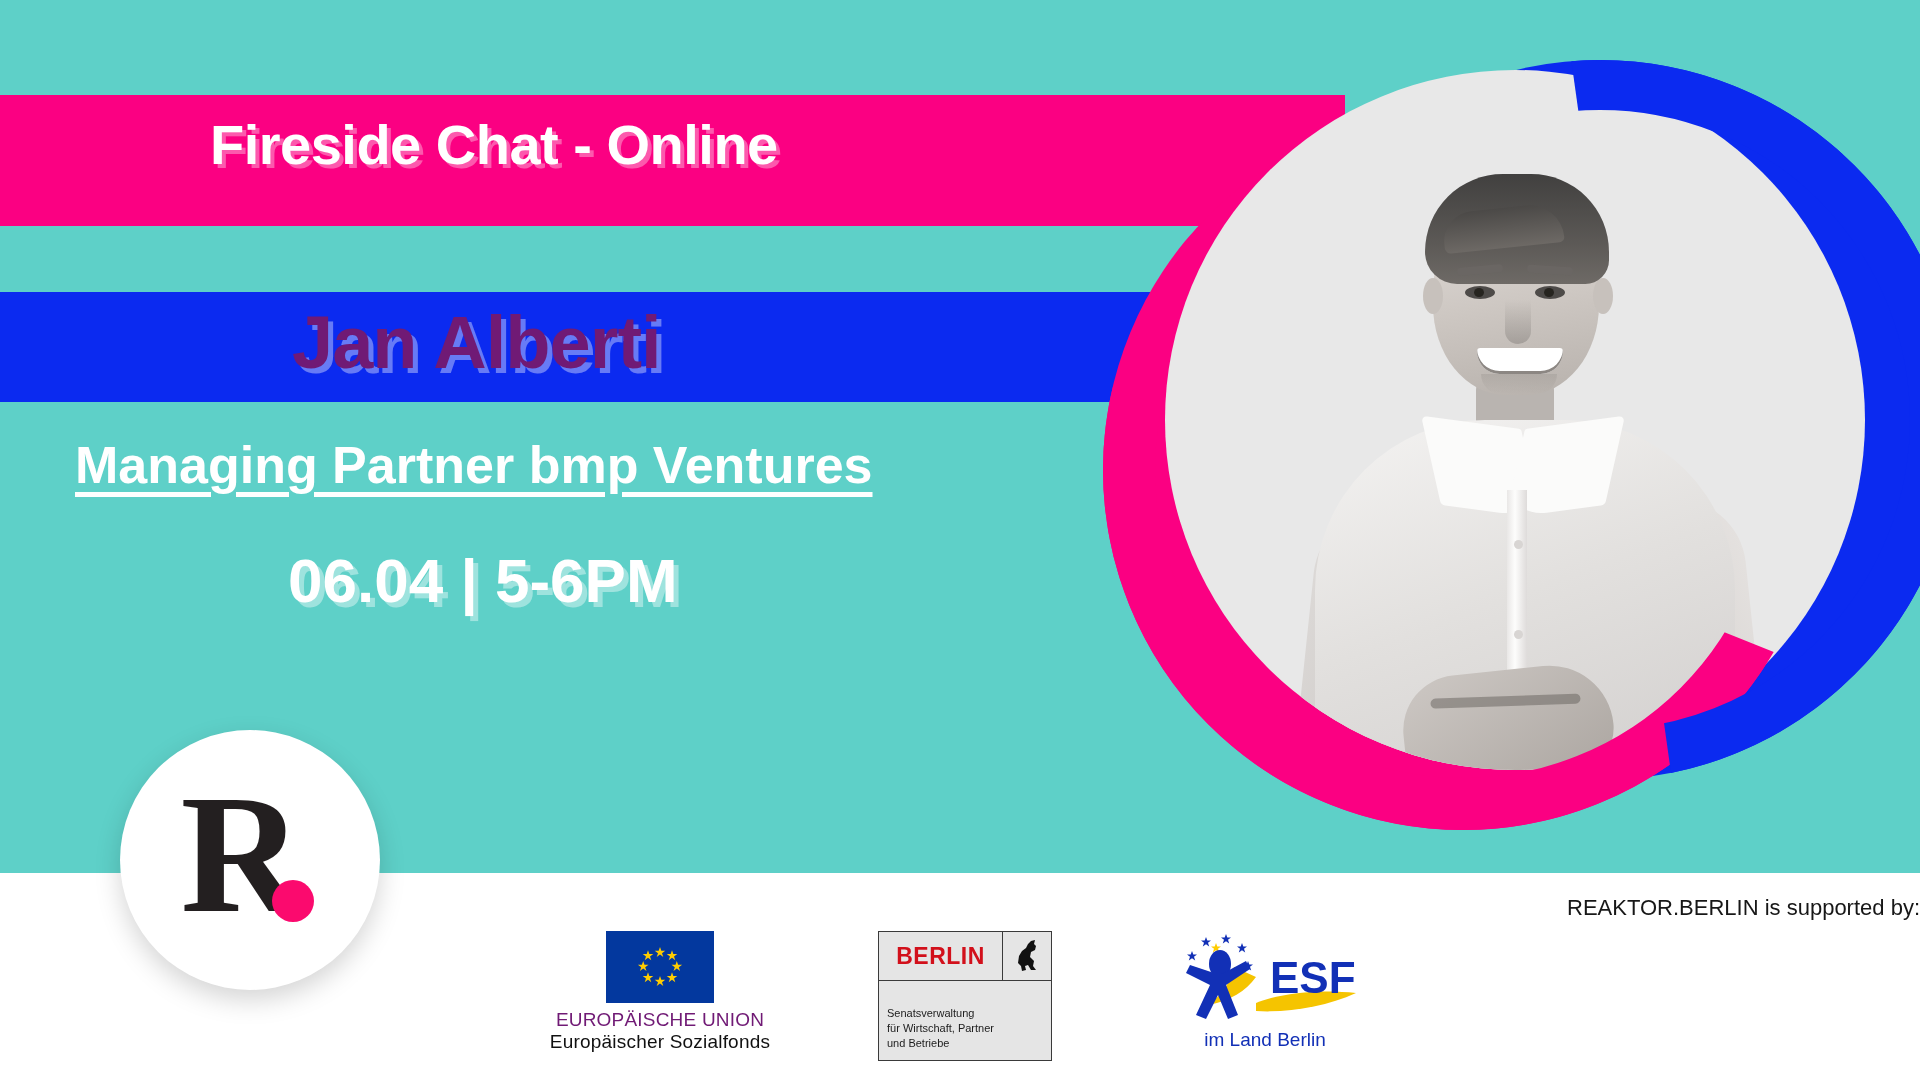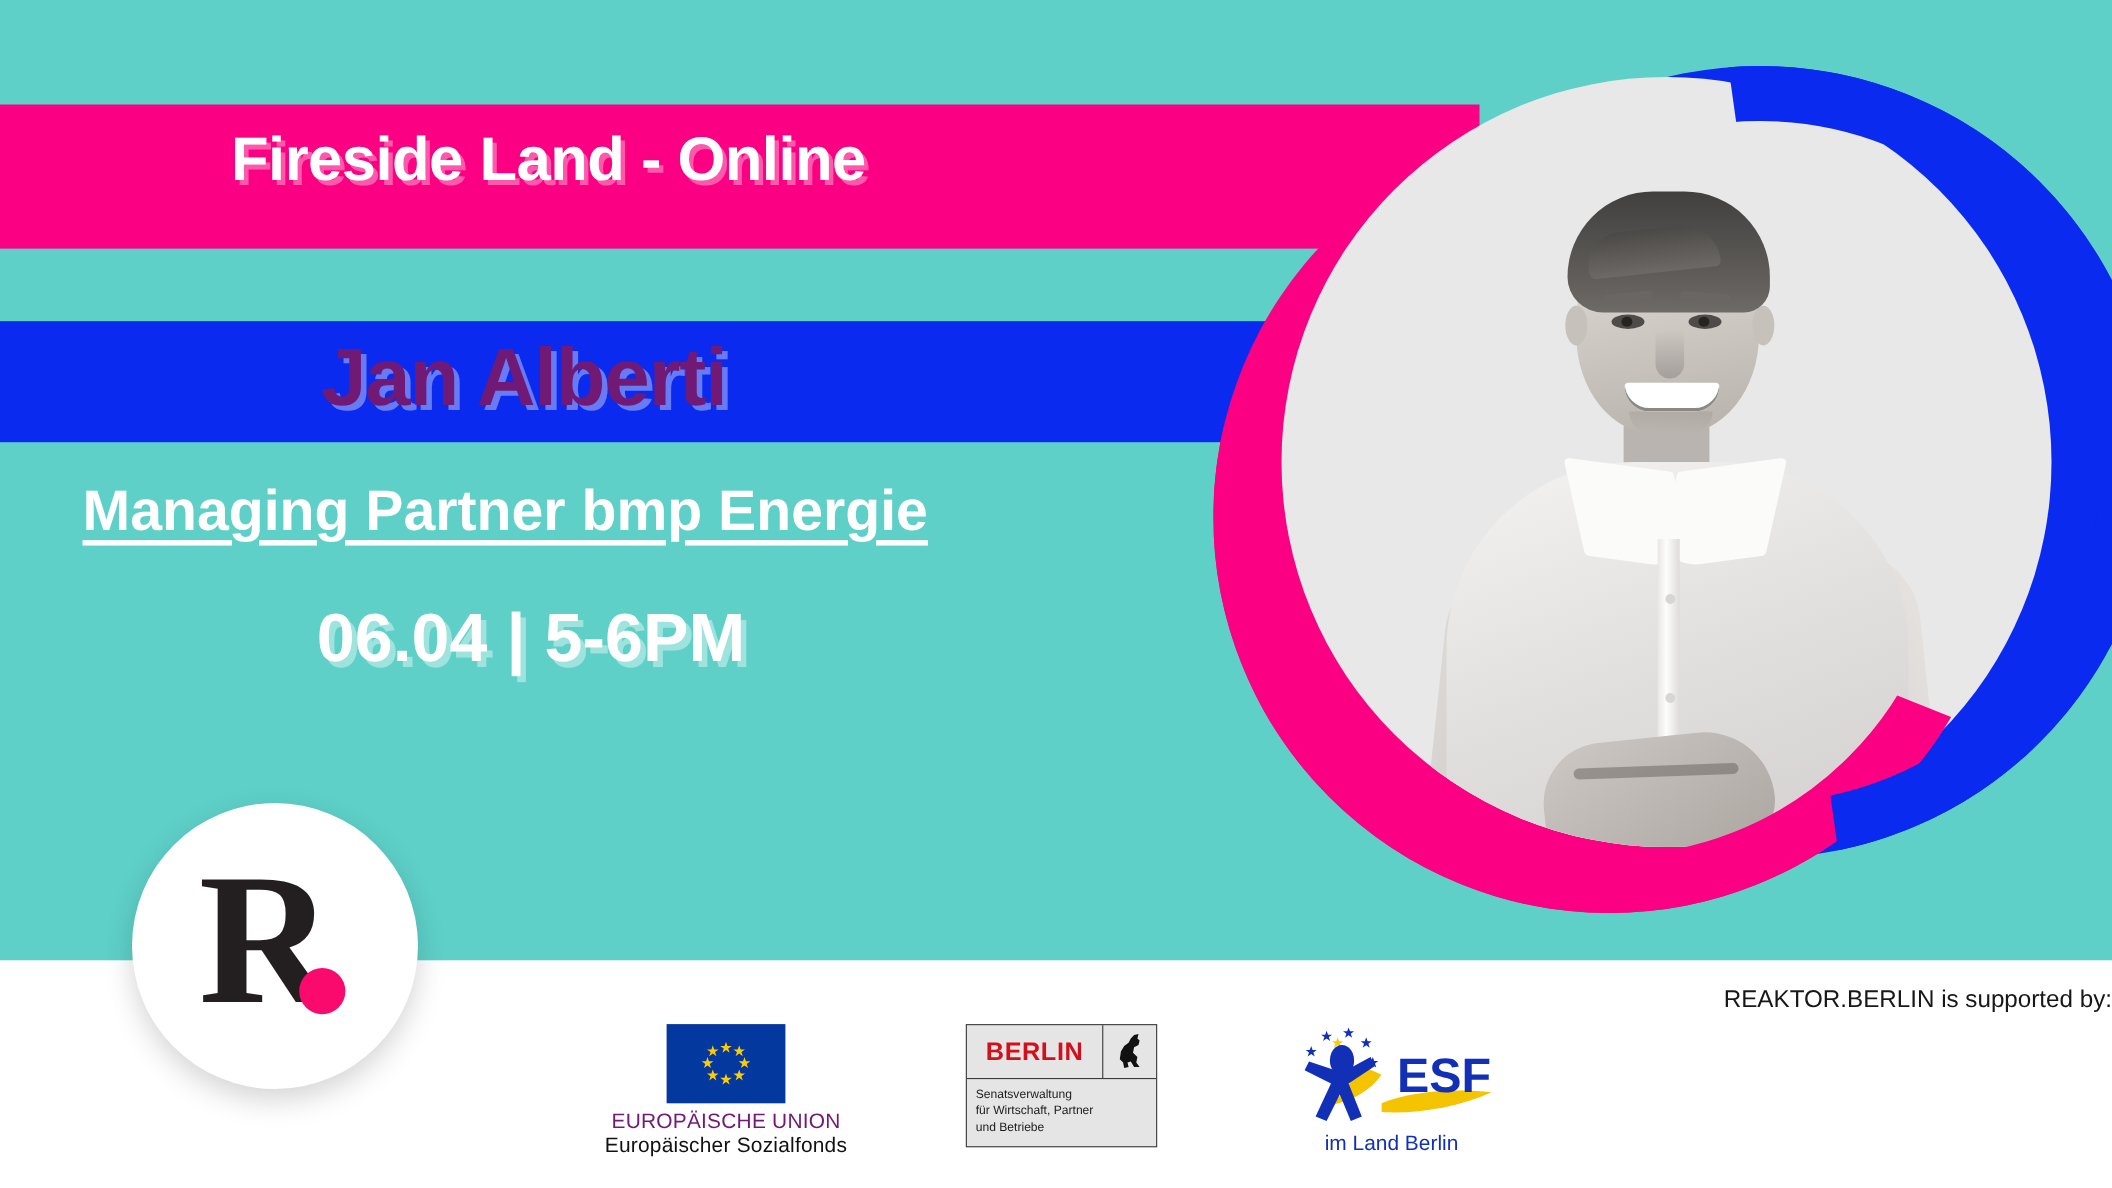--- a/index.html
+++ b/index.html
@@ -309,21 +309,21 @@
   .berlin-word {
     flex: 1; display: flex; align-items: center; justify-content: center;
     font-size: 23px; font-weight: bold; color: #D2101B; letter-spacing: .5px;
     border-right: 1.5px solid #3a3a3a;
   }
   .berlin-bear {
     width: 48px; display: flex; align-items: center; justify-content: center;
   }
   .berlin-sub {
     padding: 7px 8px 9px 8px;
-    font-size: 11px; line-height: 1.35; color: #1c1c1c;
+    font-size: 11px; line-height: 1.35; color: #1c1c1c; margin-top: 18px;
   }
 
   
   .esf { width: 230px; text-align: center; position: relative; }
   .esf-mark { position: relative; width: 210px; height: 96px; margin: 0 auto; }
   .esf-caption { font-size: 19px; color: #1230B6; margin-top: 2px; }
 
   
   .r-logo {
     position: absolute;
@@ -393,23 +393,23 @@
         <div class="p-nose"></div>
         <div class="p-mouth"></div>
         <div class="p-chin"></div>
         <div class="p-hands"></div>
       </div>
     </div>
     <div class="ring-pink-front"></div>
     <div class="ring-blue-front"></div>
   </div>
 
-  <div class="title">Fireside Land - Online</div>
+  <div class="title">Fireside Chat - Online</div>
   <div class="name">Jan Alberti</div>
-  <div class="role">Managing Partner bmp Energie</div>
+  <div class="role">Managing Partner bmp Ventures</div>
   <div class="datetime">06.04 | 5-6PM</div>
 
   <div class="footer">
     <div class="footer-note">REAKTOR.BERLIN is supported by:</div>
 
     <div class="logos">
 
       <div class="eu">
         <div class="eu-flag">
           <svg width="108" height="72" viewBox="0 0 108 72">

